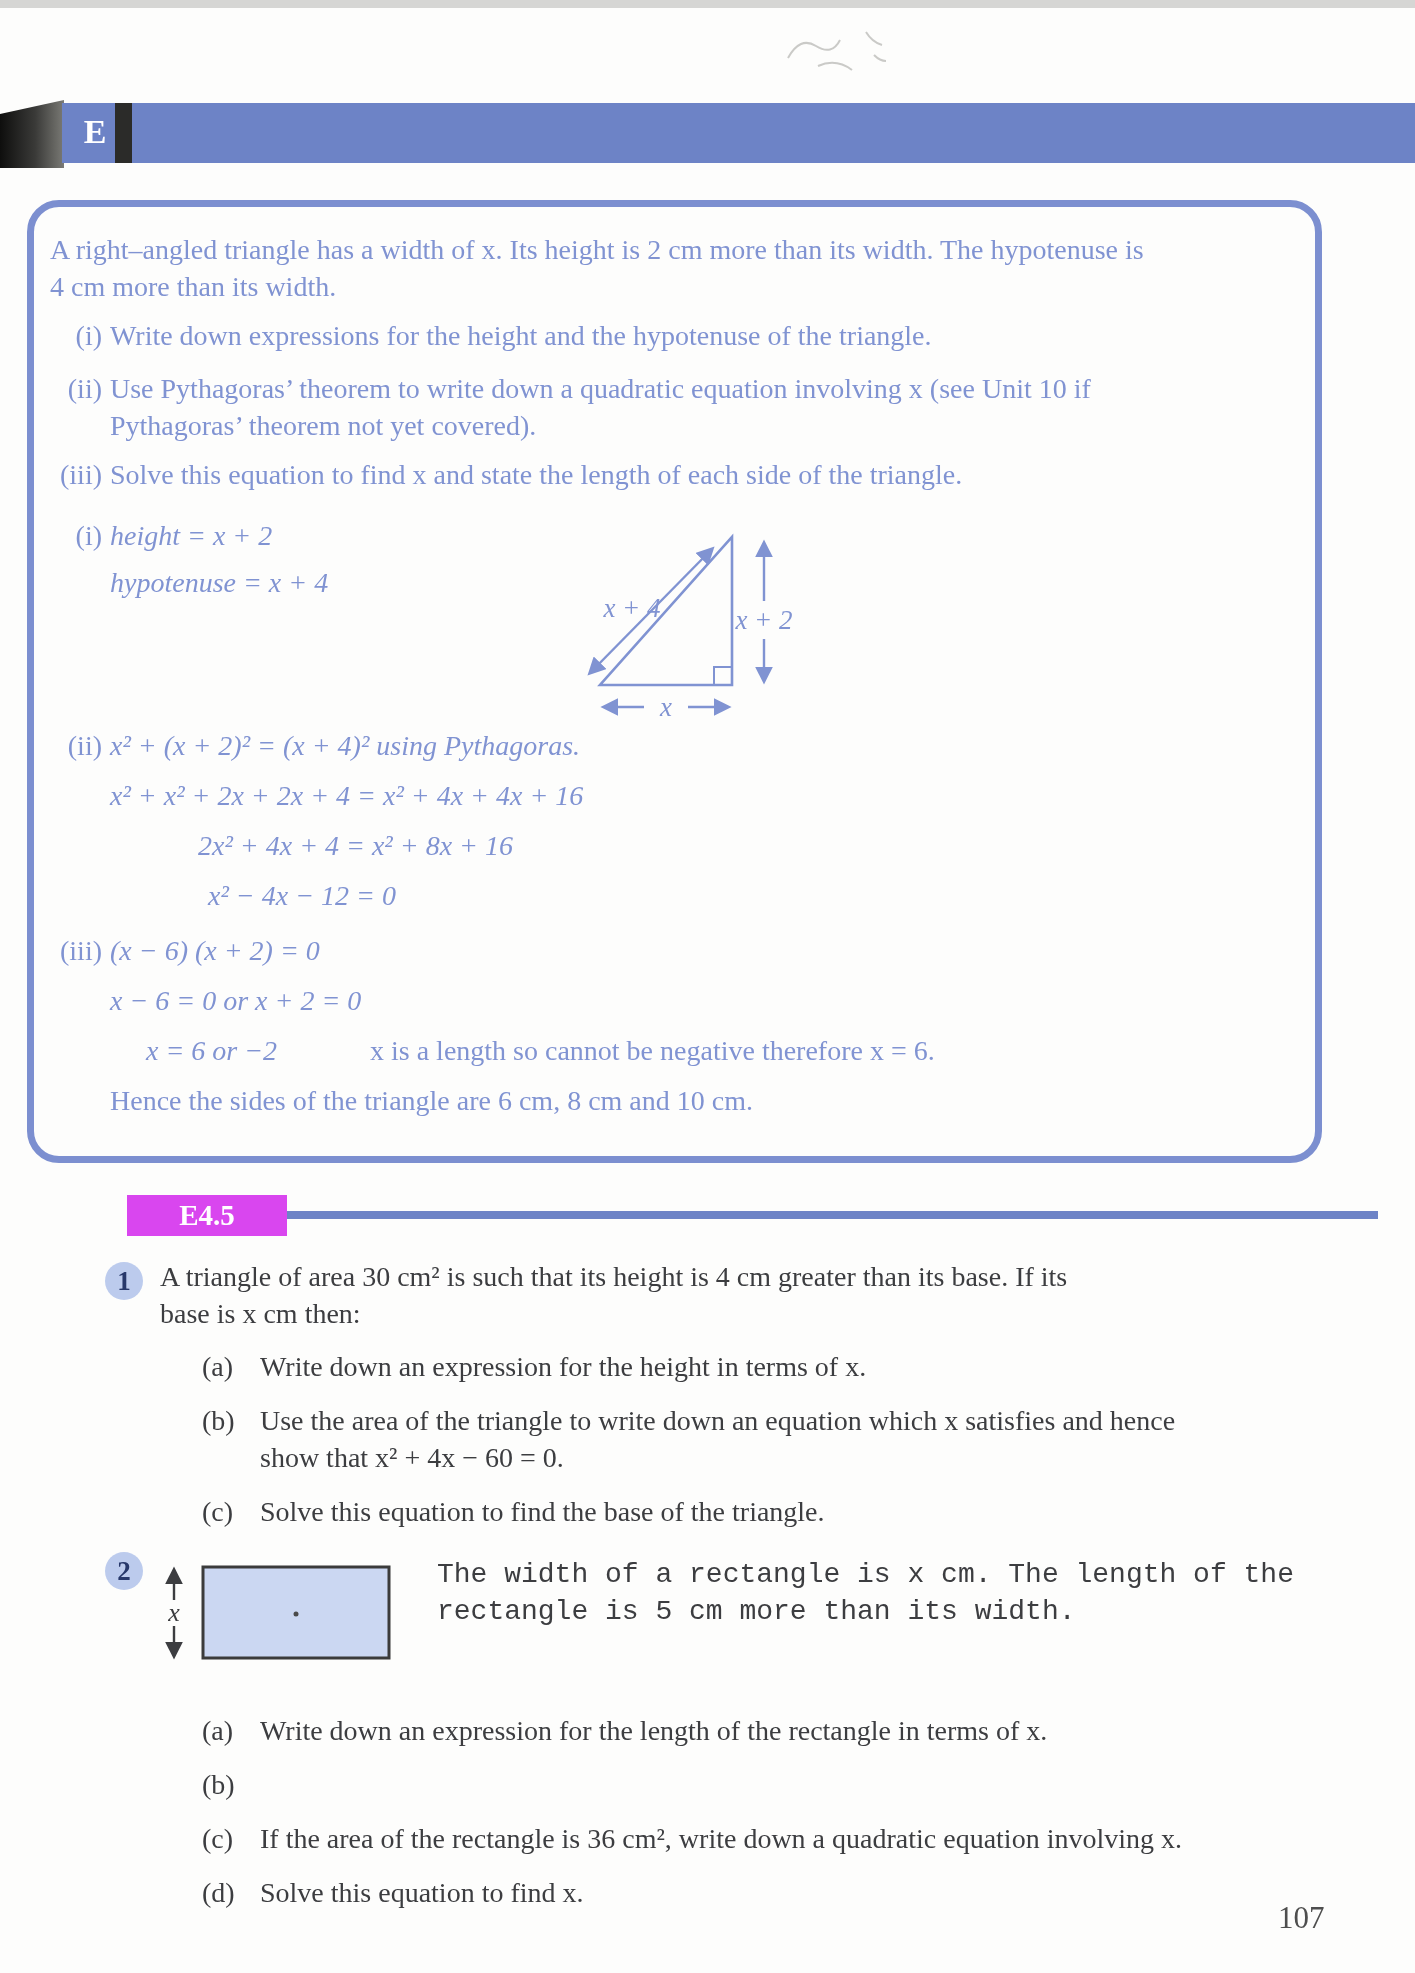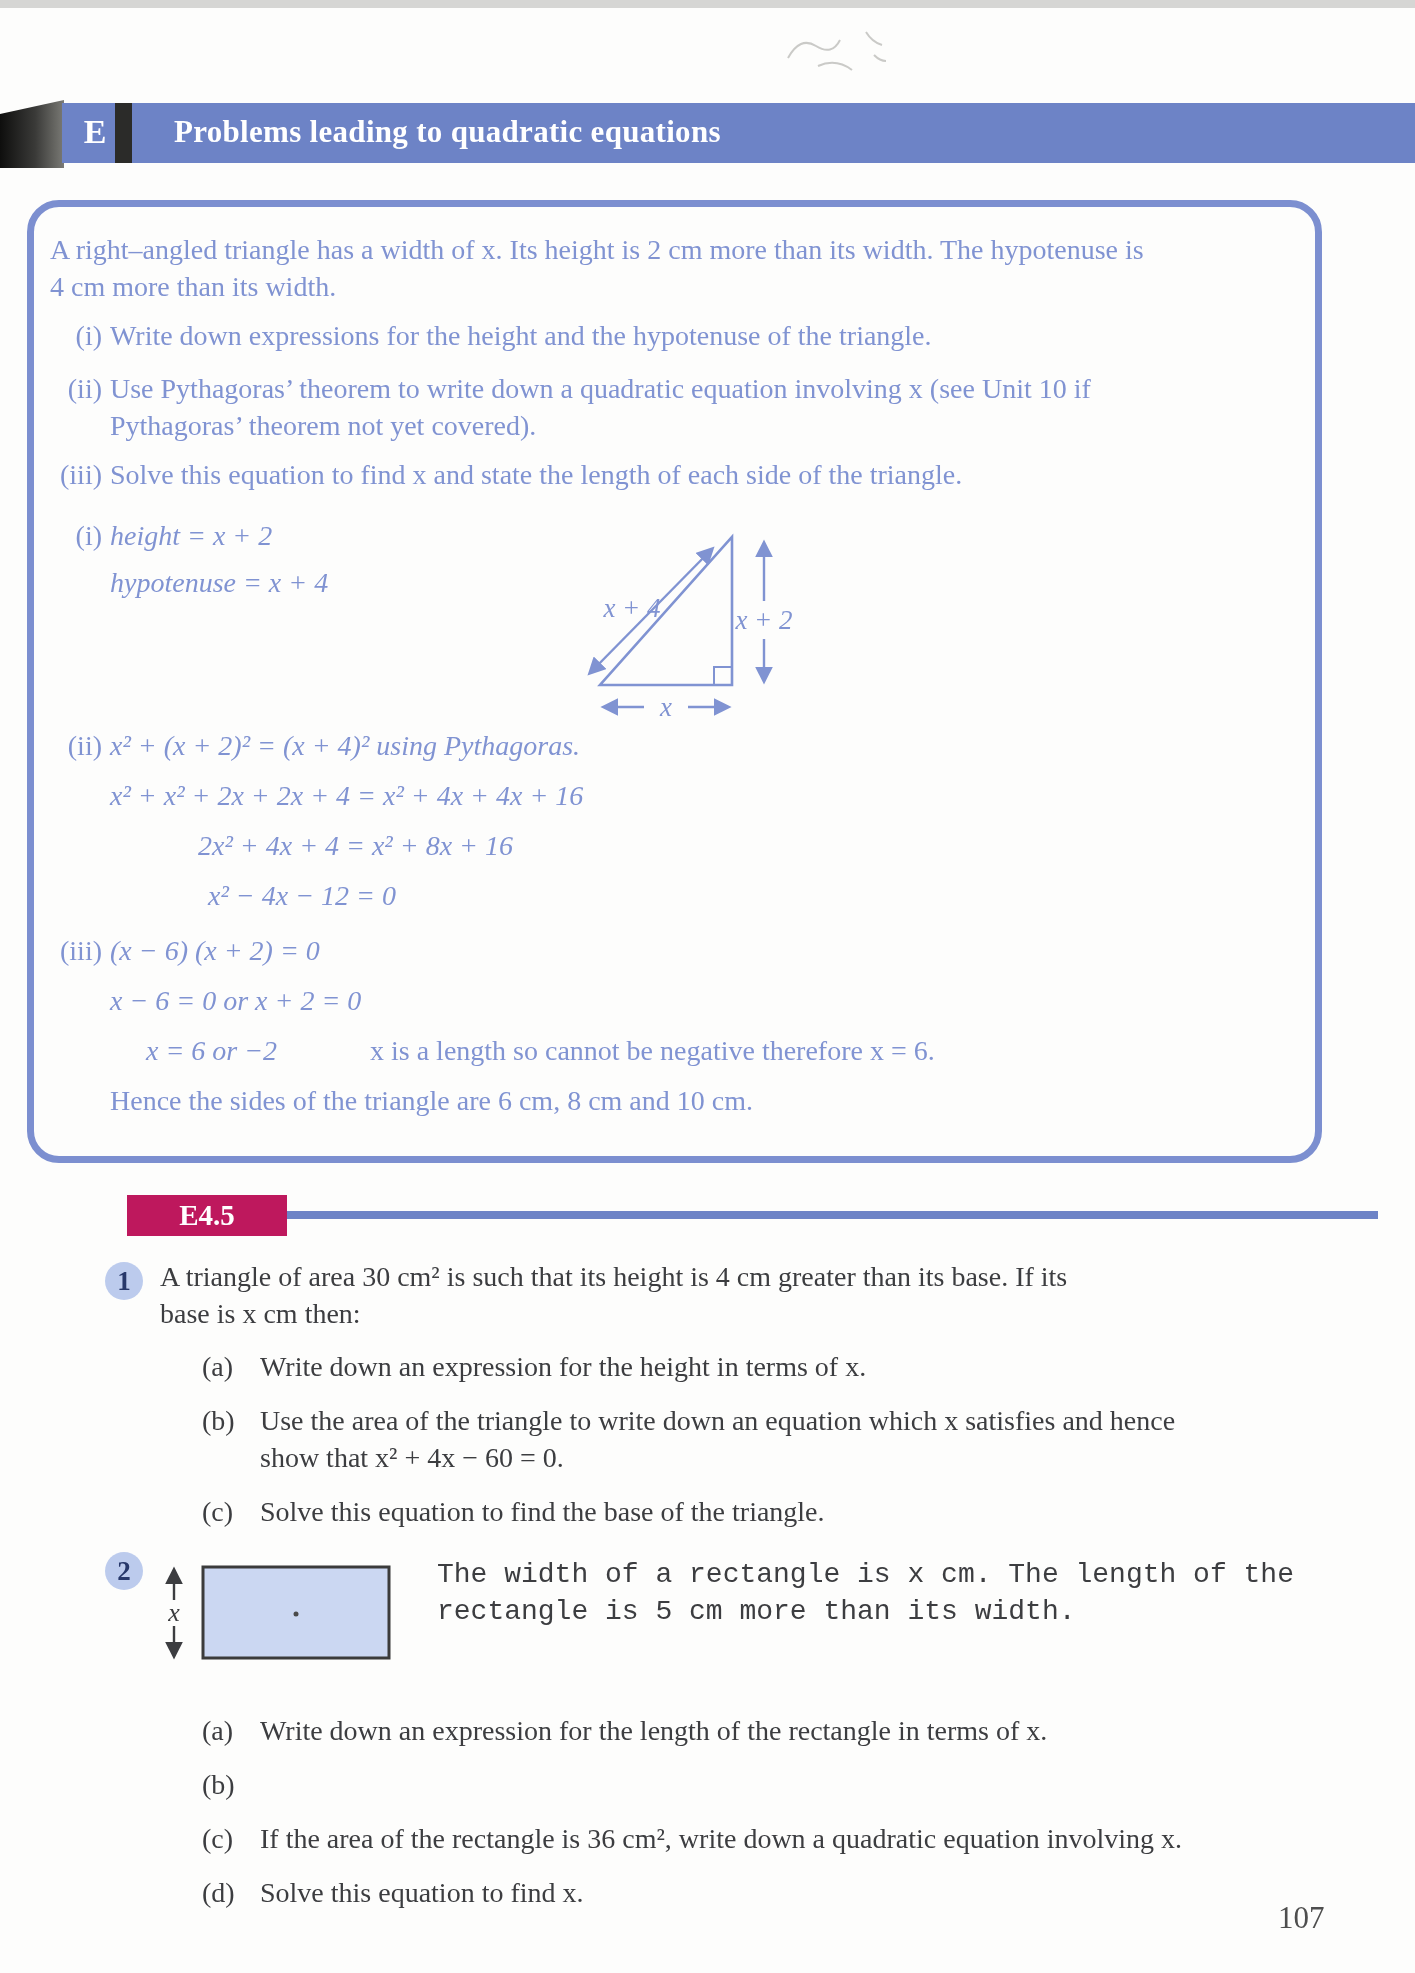--- a/index.html
+++ b/index.html
@@ -47,21 +47,21 @@
   .sol-ii .eqs > div { margin-bottom:13px; }
   .ind1 { margin-left:88px; } .ind2 { margin-left:98px; }
   .sol-iii { display:flex; margin-top:5px; line-height:37px; }
   .sol-iii .eqs > div { margin-bottom:13px; }
   .or-row { display:flex;gap:19px; }
   .or-row .eq3 { flex:none; width:205px; margin-left:36px; }
   .eq2i { margin-left:0;margin-top:12px; }
   
   .exercise-badge {
     position:absolute; left:127px; top:1195px; width:160px; height:41px;
-    background:#be185d; color:#ffffff; font-weight:bold; font-size:29px;
+    background:#d946ef; color:#ffffff; font-weight:bold; font-size:29px;
     text-align:center; line-height:40px;
   }
   .exercise-rule { position:absolute; left:287px; top:1211px; width:1091px; height:8px; background:#6d83c6; }
   
   .question { position:absolute; left:103px; width:1260px; font-size:28px; color:#3c3d40; }
   .q1 { top:1258px; } .q2 { top:1548px; }
   .q-badge {
     position:absolute; left:2px; top:4px; width:38px; height:38px; border-radius:50%;
     background:#bccbed; color:#27386b; font-weight:bold; font-size:27px;
     text-align:center; line-height:38px;
@@ -86,21 +86,20 @@
 
   <svg class="squiggle" width="130" height="70" viewBox="0 0 130 70">
     <path d="M18,42 q12,-22 28,-12 t24,-6 m-22,26 q18,-8 34,4 m14,-38 q6,10 16,13 m-8,10 q6,6 12,6" fill="none" stroke="#b3b3b0" stroke-width="2" opacity="0.7"></path>
   </svg>
 
   <div class="binding-shadow"></div>
 
   <header class="banner">
     <span class="section-letter">E</span>
     <span class="banner-divider"></span>
-    <h1 class="banner-title">Problems leading to quadratic equations</h1>
   </header>
 
   <section class="example-box">
     <p>A right–angled triangle has a width of x. Its height is 2 cm more than its width. The hypotenuse is</p>
     <p>4 cm more than its width.</p>
 
     <div class="tasks">
       <div class="task t1">
         <span class="task-label">(i)</span>
         <span class="task-text">Write down expressions for the height and the hypotenuse of the triangle.</span>

